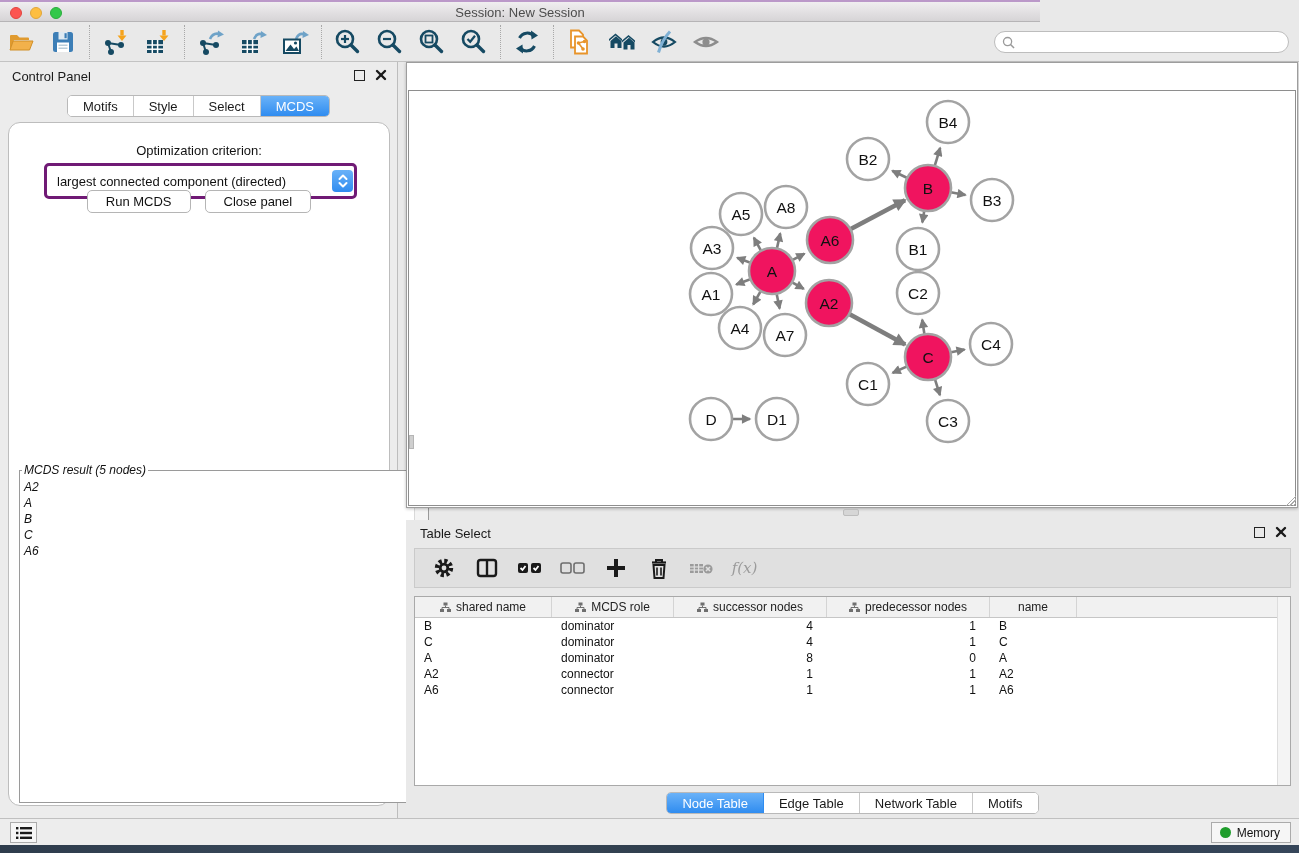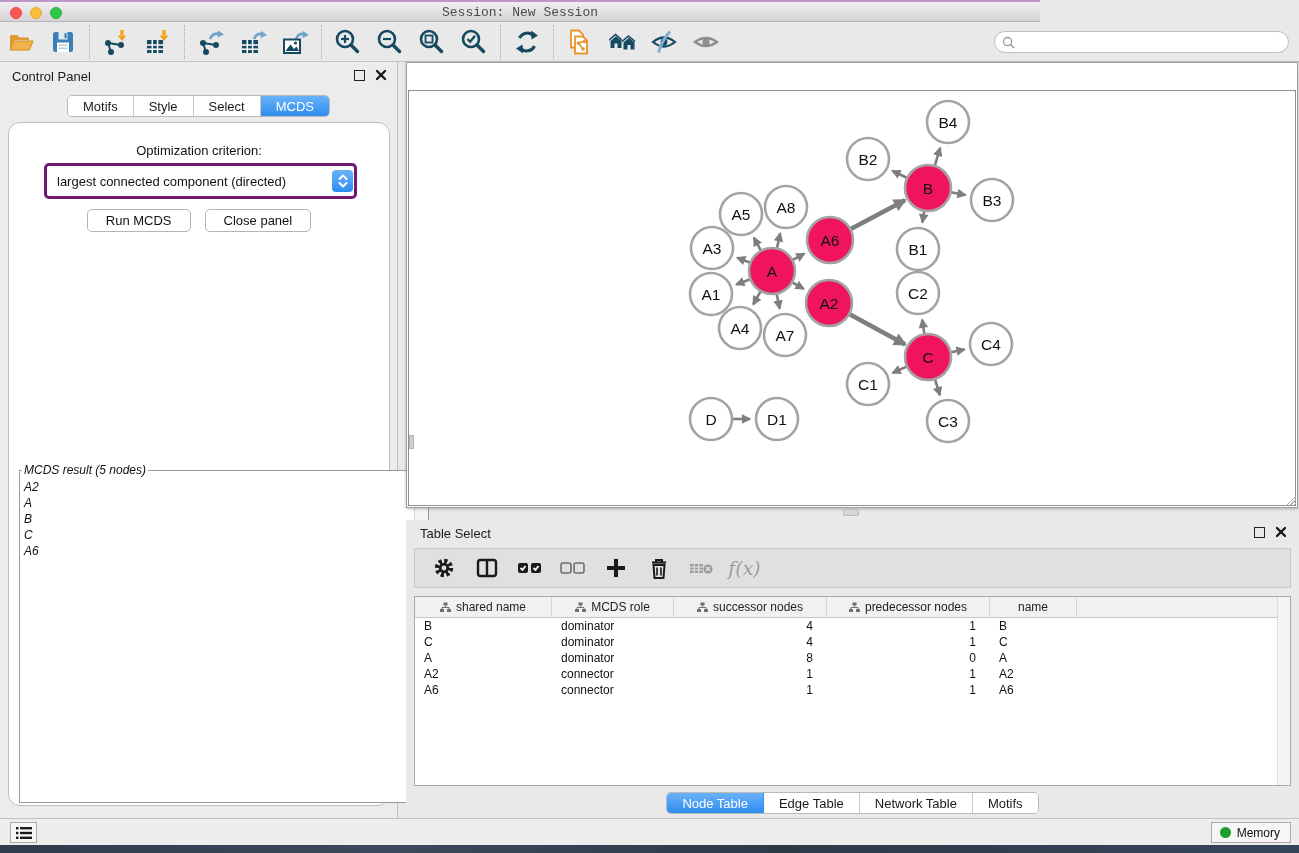--- a/index.html
+++ b/index.html
@@ -2,21 +2,21 @@
 <html><head>
 <meta charset="utf-8">
 <style>
   * { margin:0; padding:0; box-sizing:border-box; }
   html,body { width:1299px; height:853px; }
   body { font-family:"Liberation Sans", sans-serif; background:#e9e9e9; position:relative; overflow:hidden; }
 
   
   .titlebar { position:absolute; left:0; top:0; width:1040px; height:22px;
     background:linear-gradient(#f0eef0,#d6d4d6); border-top:2px solid #bb98c9;
-    border-bottom:1px solid #b6b4b6;font-family:Liberation Mono, monospace; }
+    border-bottom:1px solid #b6b4b6; }
   .titlebar .title { position:absolute; left:0; right:0; top:3px; text-align:center;
     font-size:13px; color:#4c4c4c; }
   .lights { position:absolute; left:10px; top:5px; display:flex; gap:8px; }
   .light { width:12px; height:12px; border-radius:50%; }
   .light.red { background:#fc5551; border:1px solid #e2443f; }
   .light.yellow { background:#fdbe40; border:1px solid #e0a63a; }
   .light.green { background:#33c84a; border:1px solid #2aad3c; }
 
   
   .toolbar { position:absolute; left:0; top:23px; width:1299px; height:39px;
@@ -43,21 +43,21 @@
   .seg .tab:last-child { border-right:none; }
   .seg .tab.sel { background:linear-gradient(#6ab2f8,#2f8cf0); color:#fff; border-right-color:#2f8cf0; }
   .cp-content { position:absolute; left:8px; top:60px; width:382px; height:684px;
     background:#ffffff; border:1px solid #bdbdbd; border-radius:12px; }
   .opt-label { position:absolute; top:20px; width:100%; text-align:center; font-size:13px; color:#111; }
   .dropdown { position:absolute; left:35px; top:40px; width:313px; height:36px; background:#fff;
     border:3px solid #701a75; border-radius:5px; display:flex; align-items:center; }
   .dropdown .dval { flex:1; font-size:13px; padding-left:10px; color:#111; white-space:nowrap; }
   .dropdown .spin { width:21px; height:22px; border-radius:4px; margin-right:1px;
     background:linear-gradient(#6ab2f8,#2f8cf0); display:flex; align-items:center; justify-content:center; }
-  .btnrow { position:absolute; top:86px; width:100%; display:flex; justify-content:center; gap:14px; }
+  .btnrow { position:absolute; top:67px; width:100%; display:flex; justify-content:center; gap:14px; }
   .pushbtn { height:23px; padding:0 18px; background:#fff; border:1px solid #b5b5b5; border-radius:5px;
     font-size:13px; color:#111; display:flex; align-items:center; }
   fieldset.result { position:absolute; left:10px; top:340px; width:410px; height:340px;
     border:1px solid #9a9a9a; background:#fff; padding:0;font-style:italic; }
   fieldset.result legend { font-size:12px; color:#111; margin-left:2px; padding:0 2px; }
   .result-inner { position:relative; width:100%; height:100%; }
   .result-list { position:absolute; left:0; top:0; right:14px; bottom:0; list-style:none;
     font-size:12px; color:#111; padding:2px 0 0 4px; }
   .result-list li { line-height:16px; }
   .result-scroll { position:absolute; right:0; top:0; width:14px; bottom:0; background:#f4f4f4;
@@ -83,21 +83,21 @@
   .split-handle { position:absolute; left:843px; top:509px; width:16px; height:7px;
     background:#d6d6d6; border:1px solid #bdbdbd; border-radius:2px; }
 
   
   .table-panel { position:absolute; left:406px; top:520px; width:893px; height:298px; background:#e9e9e9; }
   .tp-head { position:relative; height:26px; }
   .tp-head .ph-title { position:absolute; left:14px; top:6px; font-size:13px; color:#1a1a1a; }
   .tp-toolbar { position:absolute; left:8px; top:28px; width:877px; height:40px; background:#e0e0e0;
     border:1px solid #cacaca; display:flex; align-items:center; padding-left:10px; gap:6px; }
   .tp-btn { width:37px; height:34px; display:flex; align-items:center; justify-content:center; }
-  .fx { font-family:"DejaVu Serif", serif; font-style:italic; font-size:19px; color:#9b9b9b; }
+  .fx { font-family:"DejaVu Serif", serif; font-style:italic; font-size:15px; color:#9b9b9b; }
   .data-table { position:absolute; left:8px; top:76px; width:877px; height:190px; background:#fff;
     border:1px solid #a9a9a9; overflow:hidden; }
   .dt-header { display:flex; height:21px; background:#f1f1f1; border-bottom:1px solid #c6c6c6; }
   .dt-hcell { display:flex; align-items:center; justify-content:center; gap:5px; font-size:12px;
     color:#222; border-right:1px solid #d4d4d4; height:100%; }
   .dt-row { display:flex; height:16px; }
   .dt-cell { font-size:12px; color:#111; line-height:16px; white-space:nowrap; overflow:hidden; }
   .dt-scroll { position:absolute; right:0; top:0; width:13px; height:100%; background:#f4f4f4;
     border-left:1px solid #ddd; }
   .tp-tabs { position:absolute; left:0; top:272px; width:100%; display:flex; justify-content:center; }

